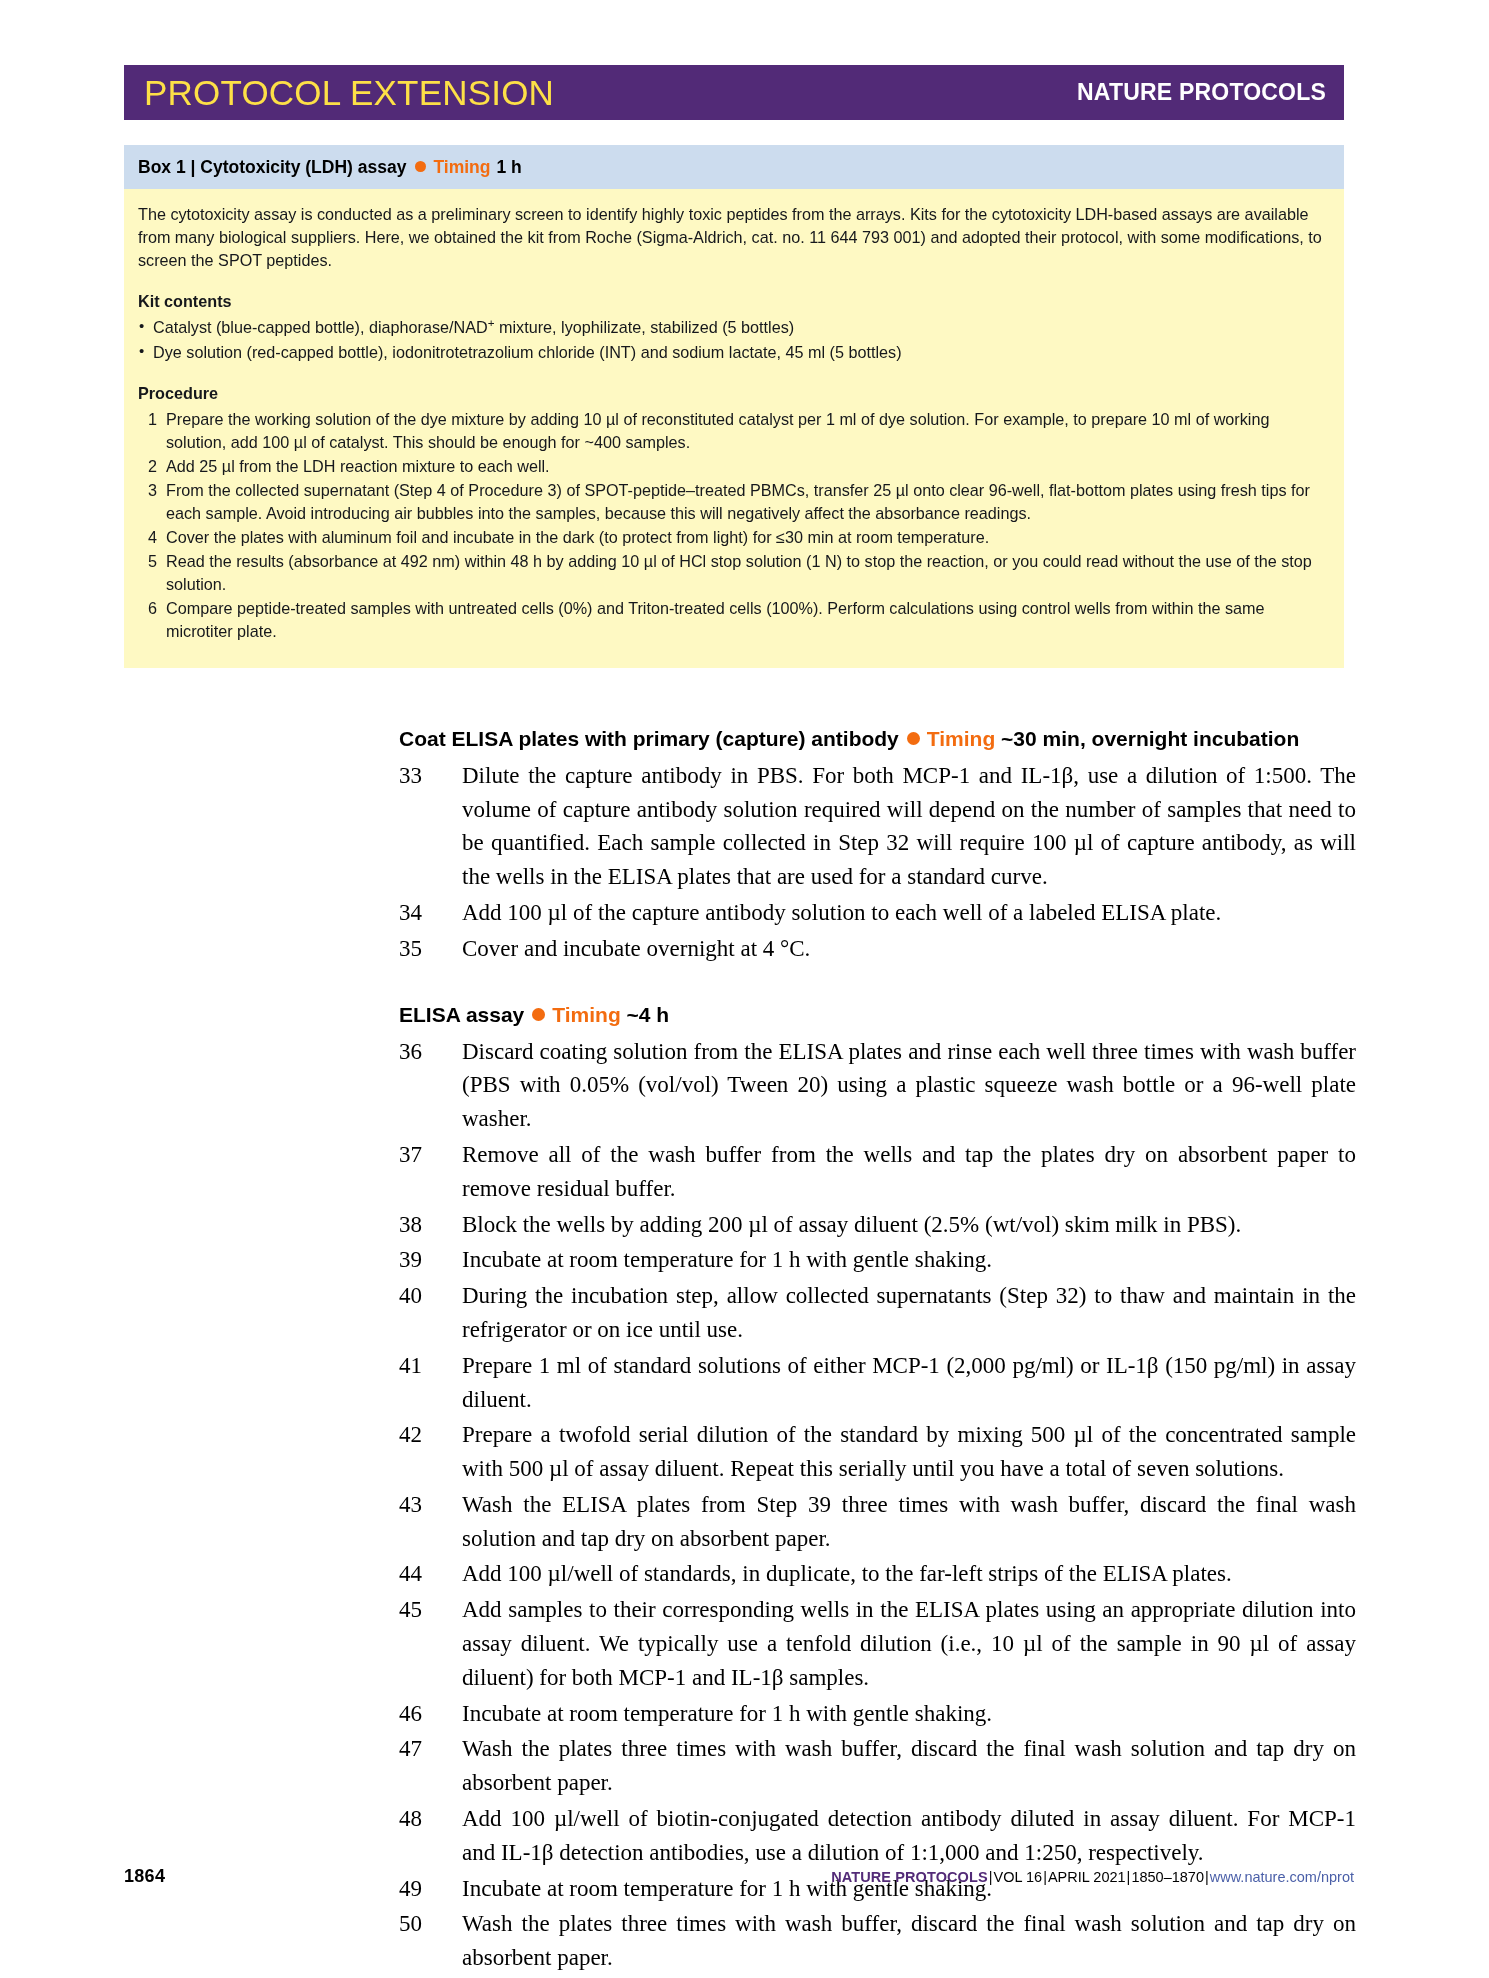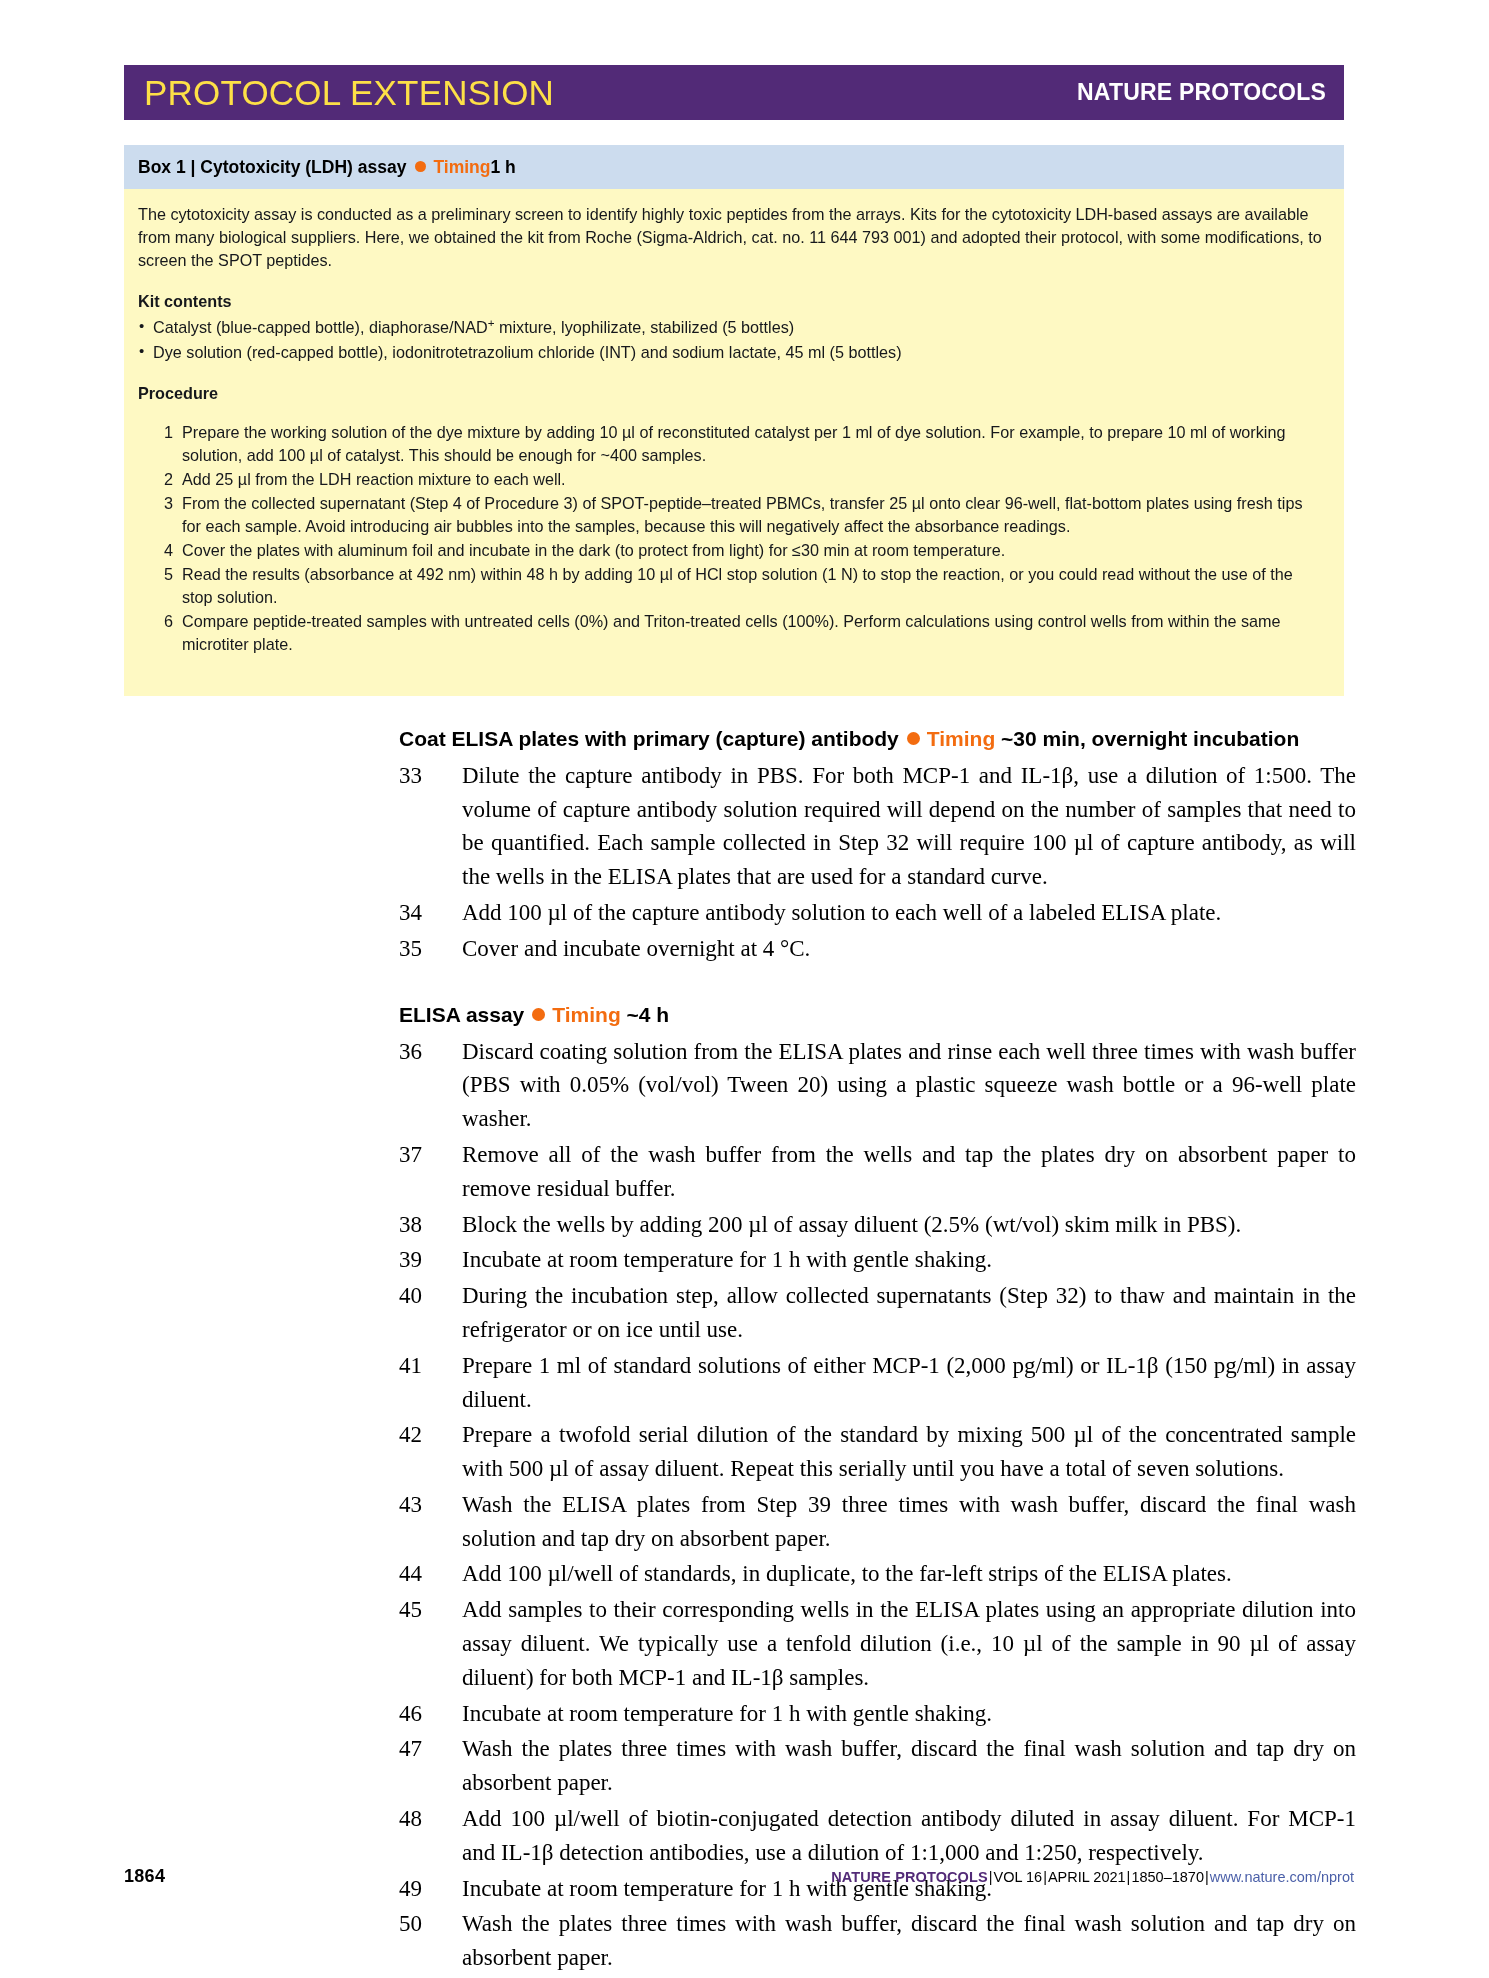--- a/index.html
+++ b/index.html
@@ -54,21 +54,21 @@
     background:#f36c10; margin:0 7px 0 9px; position:relative; top:-1px;
   }
   .timing { color:#f36c10; font-weight:bold; }
   .box p.intro { margin:0 0 0 0; text-align:left; }
   .sub-head { font-weight:bold; margin:18px 0 3px 0; }
   ul.kit { list-style:none; margin:0; padding:0; }
   ul.kit li { position:relative; padding-left:15px; margin:0 0 2px 0; }
   ul.kit li:before {
     content:"\2022"; position:absolute; left:1px; top:-1px; font-size:15px;
   }
-  ol.proc { list-style:none; margin:16px; padding:0; counter-reset:pstep; }
+  ol.proc { list-style:none; margin:0; padding:0; counter-reset:pstep; }
   ol.proc li {
     position:relative; padding-left:28px; margin:0 0 1px 0; counter-increment:pstep;
   }
   ol.proc li:before {
     content:counter(pstep); position:absolute; left:0; top:0;
     width:19px; text-align:right;
   }
   sup.plus { font-size:0.72em; vertical-align:super; line-height:0; }
 
   
@@ -117,21 +117,21 @@
     <div class="runhead-left">PROTOCOL EXTENSION</div>
     <div class="runhead-right">NATURE PROTOCOLS</div>
   </div>
 
   <div class="box">
 
     <div class="box-header">
       <span>Box 1 | Cytotoxicity (LDH) assay</span>
       <span class="dot"></span>
       <span class="timing">Timing</span>
-      <span style="margin-left:0;">1 h</span>
+      <span style="margin-left:6px;">1 h</span>
     </div>
 
     <div class="box-body">
 
       <p class="intro">The cytotoxicity assay is conducted as a preliminary screen to identify highly toxic peptides from the arrays. Kits for the cytotoxicity LDH-based assays are available from many biological suppliers. Here, we obtained the kit from Roche (Sigma-Aldrich, cat. no. 11 644 793 001) and adopted their protocol, with some modifications, to screen the SPOT peptides.</p>
 
       <div class="sub-head">Kit contents</div>
       <ul class="kit">
         <li><span>Catalyst (blue-capped bottle), diaphorase/NAD</span><sup class="plus">+</sup><span> mixture, lyophilizate, stabilized (5 bottles)</span></li>
         <li>Dye solution (red-capped bottle), iodonitrotetrazolium chloride (INT) and sodium lactate, 45 ml (5 bottles)</li>

